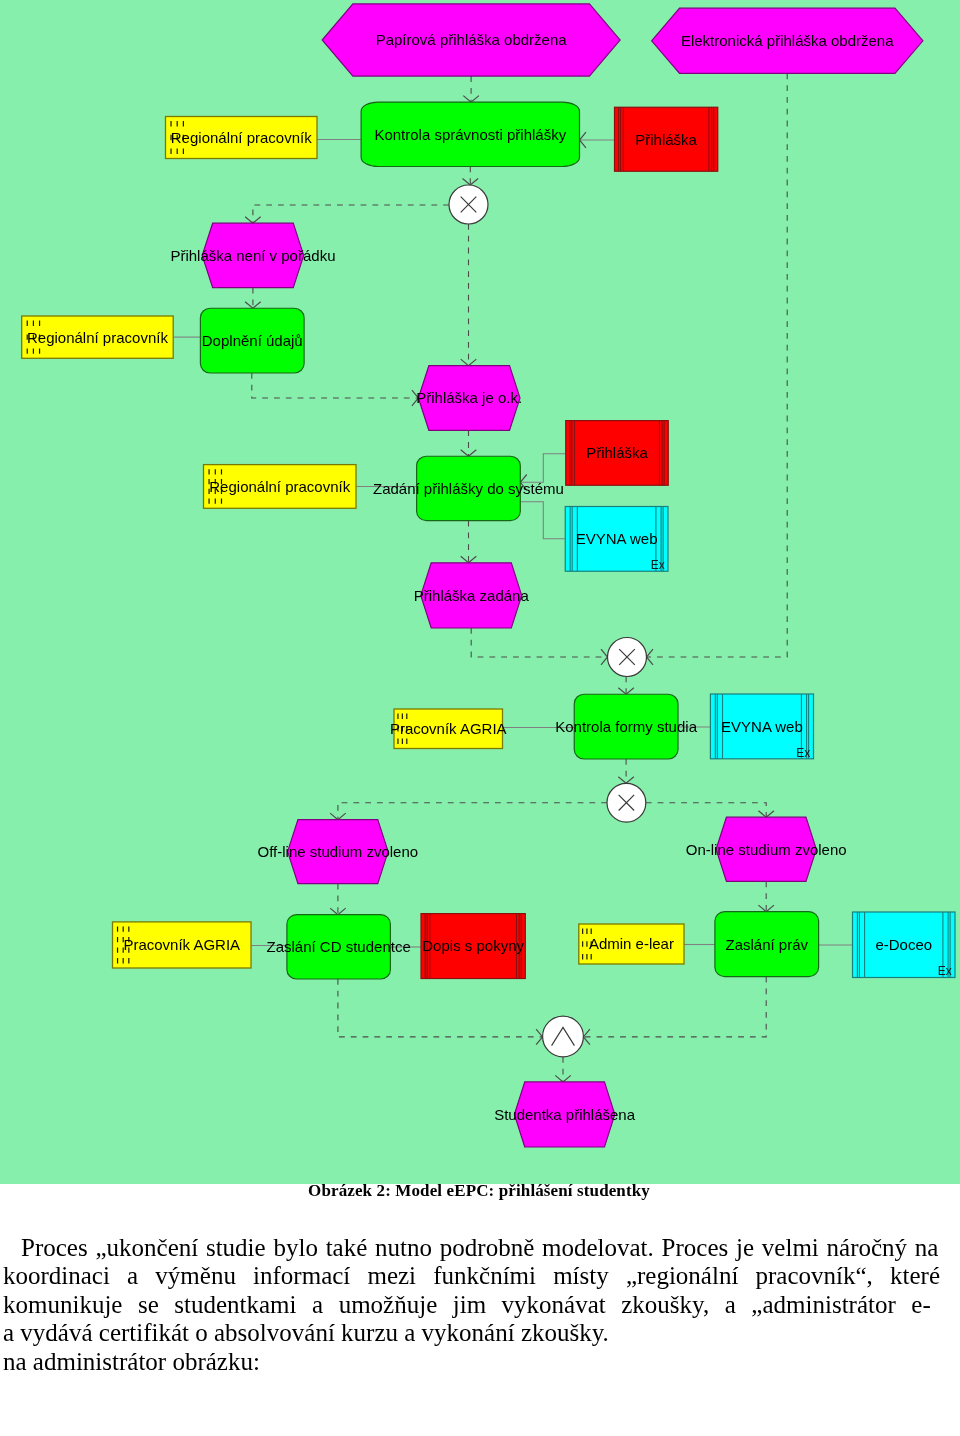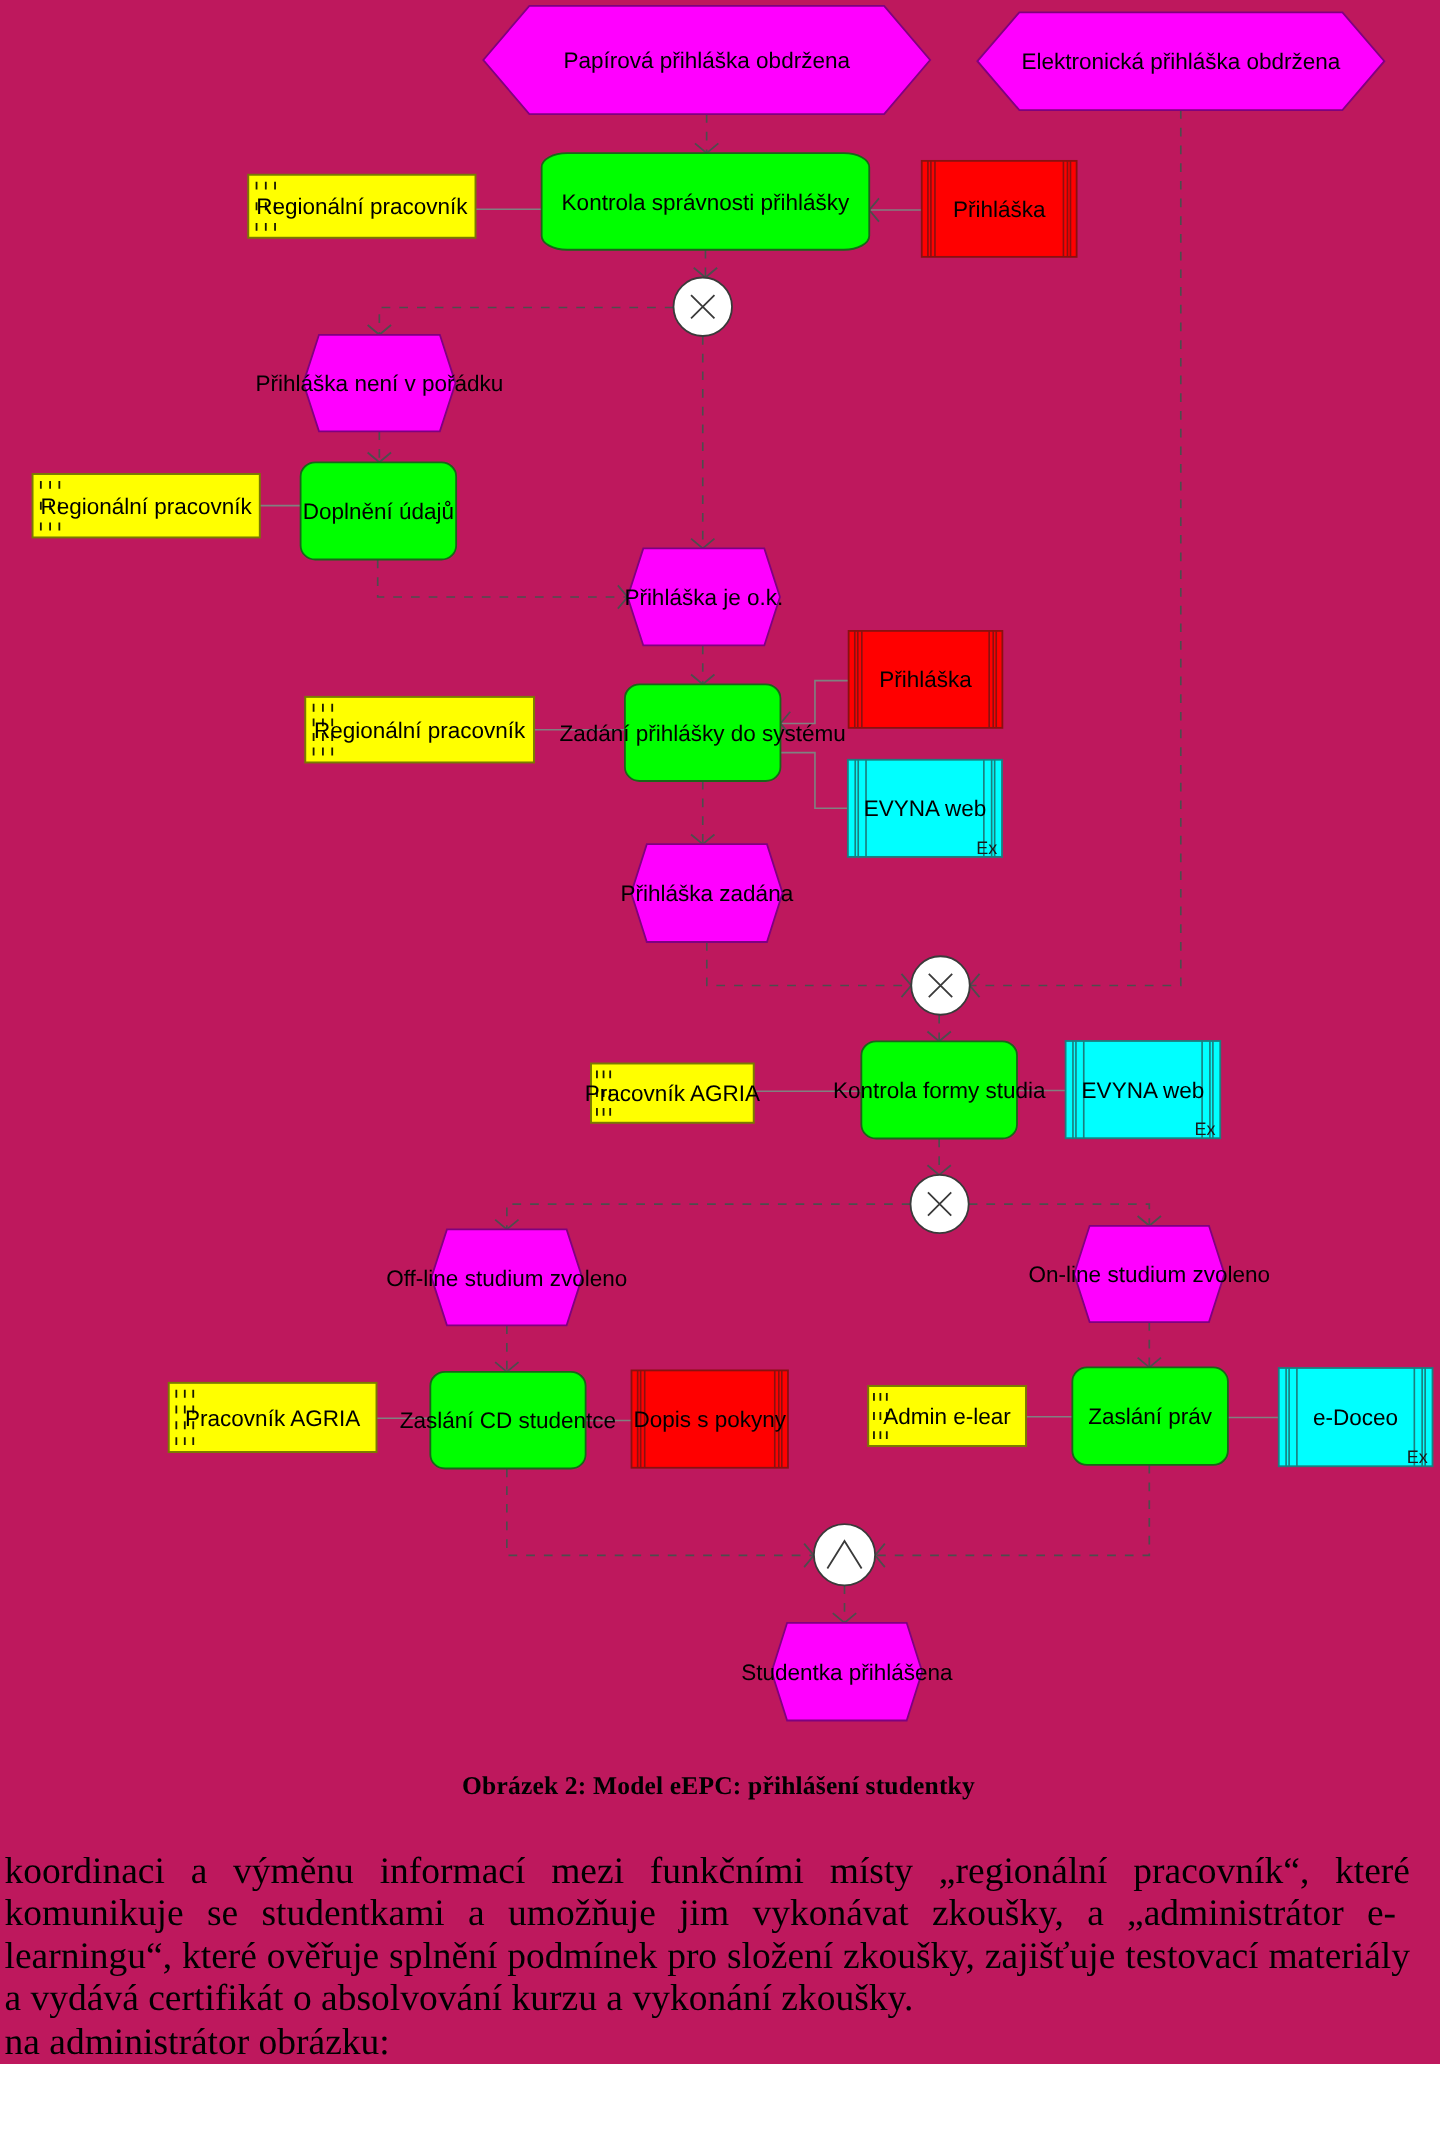--- a/index.html
+++ b/index.html
@@ -1,18 +1,18 @@
 <!DOCTYPE html>
 <html><head>
 <meta charset="utf-8">
 <title>Model eEPC</title>
 <style>
   html,body{margin:0;padding:0;background:#ffffff;}
   body{width:960px;height:1436px;overflow:hidden;}
-  #page{position:relative;width:960px;height:1376px;background:#be185d;
+  #page{position:relative;width:960px;height:1184px;background:#86efac;
         font-family:"Liberation Sans",sans-serif;}
   #diagram{position:absolute;left:0;top:0;width:960px;height:1170px;display:block;}
   .nlabel{font-family:"Liberation Sans",sans-serif;font-size:15px;fill:#000000;}
   .exlabel{font-family:"Liberation Sans",sans-serif;font-size:12px;fill:#1a1a1a;}
   #caption{position:absolute;left:0;top:1178.2px;width:958px;text-align:center;
            font-family:"Liberation Serif",serif;font-weight:bold;font-size:17px;
            line-height:26px;letter-spacing:0.12px;color:#000000;}
   #bodytext{position:absolute;left:3px;top:1233.7px;width:937px;
             font-family:"Liberation Serif",serif;font-size:25px;color:#000000;}
   #bodytext .ln{height:28.6px;line-height:28.6px;white-space:nowrap;}
@@ -341,20 +341,20 @@
         <g>
           <polygon points="514.4,1114.45 524.7411999999999,1081.9 604.4588,1081.9 614.8,1114.45 604.4588,1147 524.7411999999999,1147" fill="#FF00FF" stroke="#800080" stroke-width="1.2"></polygon>
           <text x="564.6" y="1119.8500000000001" class="nlabel" text-anchor="middle">Studentka přihlášena</text>
         </g>
       </g>
 </svg>
 
 <div id="caption">Obrázek 2: Model eEPC: přihlášení studentky</div>
 
 <div id="bodytext">
+      <div class="ln ind" style="word-spacing: 1.53245px;">Proces „ukončení studie bylo také nutno podrobně modelovat.  Proces je velmi náročný na</div>
       <div class="ln" style="word-spacing: 10.9306px;">koordinaci a výměnu informací mezi funkčními místy „regionální pracovník“, které</div>
       <div class="ln" style="word-spacing: 9.27273px;">komunikuje se studentkami a umožňuje jim vykonávat zkoušky,  a „administrátor e-</div>
-      <div class="ln" style="word-spacing: 0.323437px;">learningu“, které ověřuje splnění podmínek pro složení zkoušky, zajišťuje testovací materiály</div>
       <div class="ln">a vydává certifikát o absolvování kurzu a vykonání zkoušky.</div>
       <div class="ln">na administrátor obrázku:</div>
     </div>
 
 </div>
 
 </body></html>

